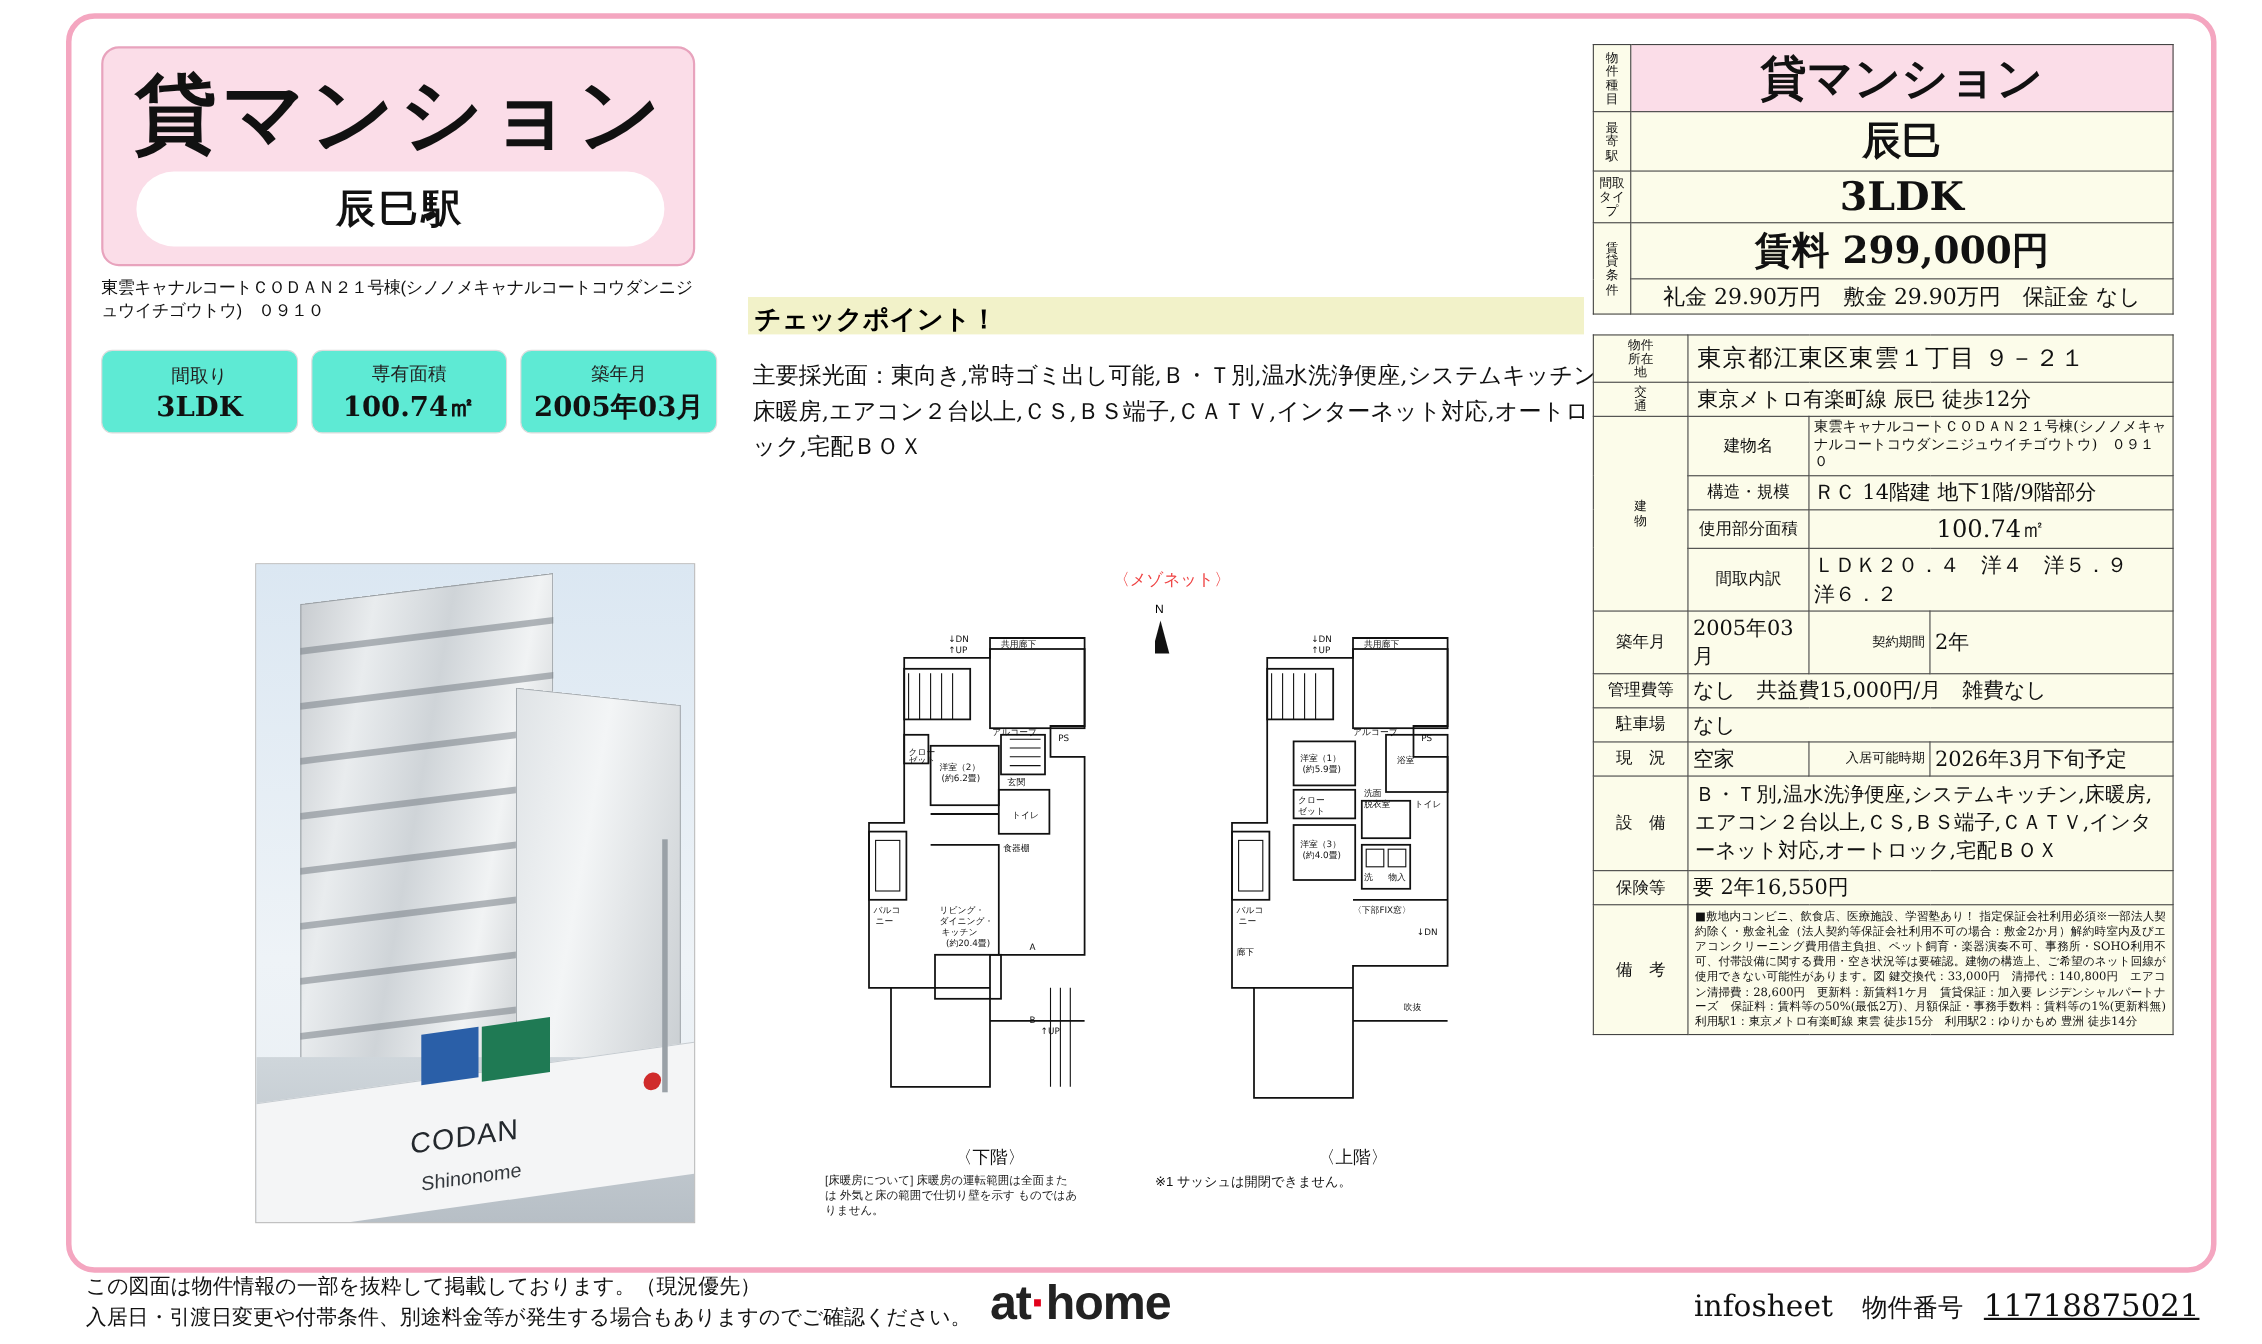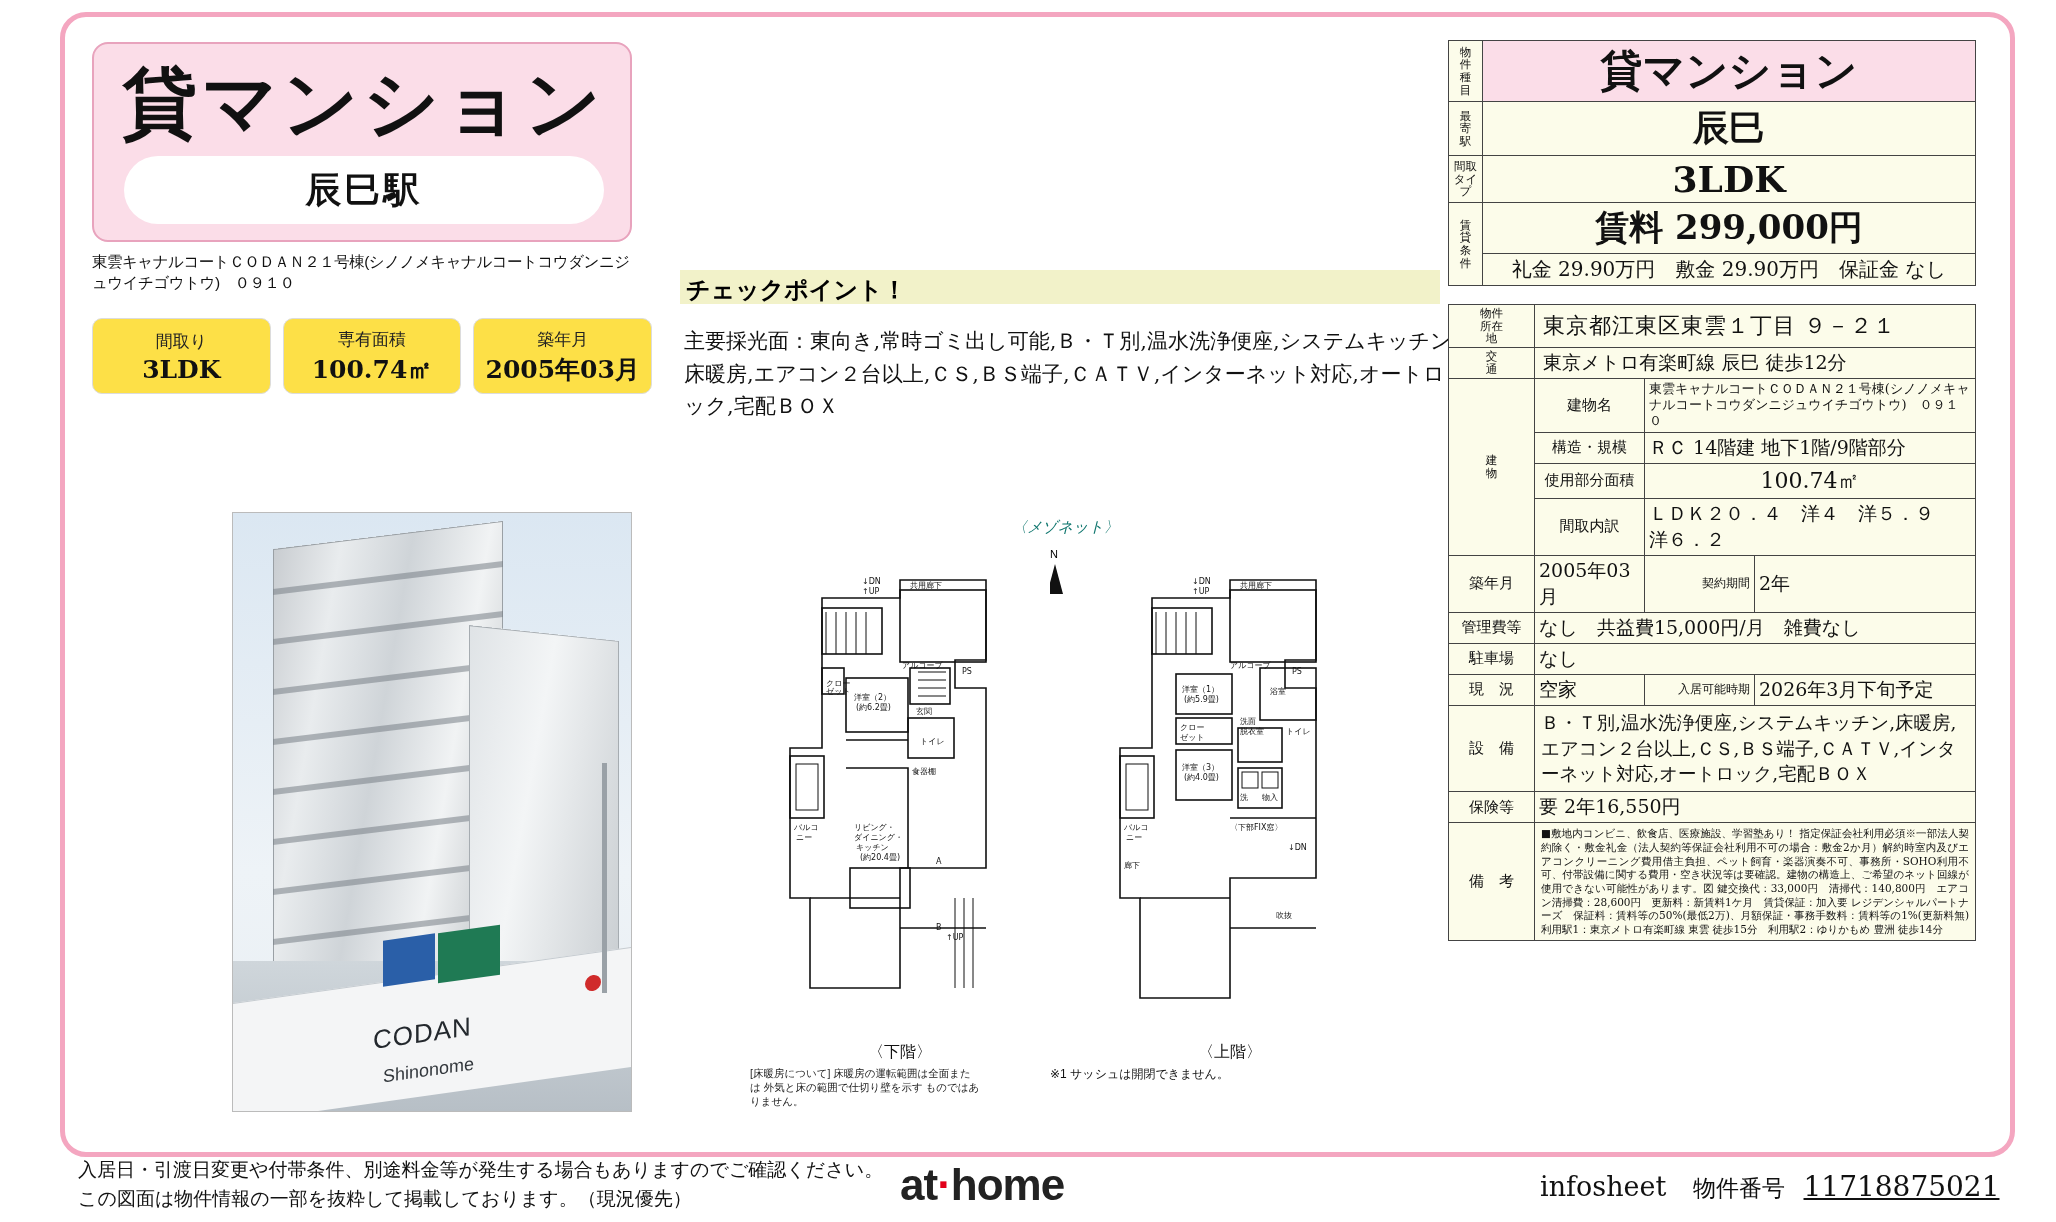--- a/index.html
+++ b/index.html
@@ -74,21 +74,21 @@
     letter-spacing: -0.5px;
   }
   .spec-row {
     position: absolute;
     left: 92px; top: 318px;
     width: 560px; height: 76px;
     display: flex; gap: 12px;
   }
   .spec-card {
     flex: 1;
-    background: #fde047;
+    background: #5eead4;
     border-radius: 10px;
     border: 1px solid #dcdcdc;
     display: flex; flex-direction: column;
     align-items: center; justify-content: center;
     padding-top: 2px;
   }
   .spec-card .lab { font-size: 17px; color: #222; }
   .spec-card .val { font-size: 25px; font-weight: bold; color: #111; font-family: "DejaVu Serif", serif; margin-top: 2px;}
 
   
@@ -191,21 +191,21 @@
   }
 
   
   .fp-area {
     position: absolute;
     left: 750px; top: 530px;
     width: 660px; height: 600px;
   }
   .mezonet-label {
     position: absolute; left: 262px; top: -12px;
-    font-size: 15px; color: #0f766e; font-style: italic;
+    font-size: 15px; color: #ef4444;
   }
   .compass {
     position: absolute; left: 288px; top: 26px;
     width: 34px; height: 48px;
   }
   .compass .needle {
     position: absolute; left: 9px; top: 8px;
     width: 0; height: 0;
     border-left: 8px solid transparent;
     border-right: 8px solid transparent;
@@ -596,22 +596,22 @@
       </tr>
       <tr>
         <td class="rowlab">備　考</td>
         <td class="bikou" colspan="3">■敷地内コンビニ、飲食店、医療施設、学習塾あり！ 指定保証会社利用必須※一部法人契約除く・敷金礼金（法人契約等保証会社利用不可の場合：敷金2か月）解約時室内及びエアコンクリーニング費用借主負担、ペット飼育・楽器演奏不可、事務所・SOHO利用不可、付帯設備に関する費用・空き状況等は要確認。建物の構造上、ご希望のネット回線が使用できない可能性があります。図 鍵交換代：33,000円　清掃代：140,800円　エアコン清掃費：28,600円　更新料：新賃料1ケ月　賃貸保証：加入要 レジデンシャルパートナーズ　保証料：賃料等の50%(最低2万)、月額保証・事務手数料：賃料等の1%(更新料無)　利用駅1：東京メトロ有楽町線 東雲 徒歩15分　利用駅2：ゆりかもめ 豊洲 徒歩14分</td>
       </tr>
     </tbody>
       </table>
   </div>
 
   <div class="foot-note">
+    <div>この図面は物件情報の一部を抜粋して掲載しております。（現況優先）</div>
     <div>入居日・引渡日変更や付帯条件、別途料金等が発生する場合もありますのでご確認ください。</div>
-    <div>この図面は物件情報の一部を抜粋して掲載しております。（現況優先）</div>
   </div>
   <div class="athome">at<span class="dot">·</span>home</div>
   <div class="infosheet">
     <span>infosheet</span>
     <span class="no">物件番号</span>
     <span class="num">11718875021</span>
   </div>
 </div>
 
 </body></html>

